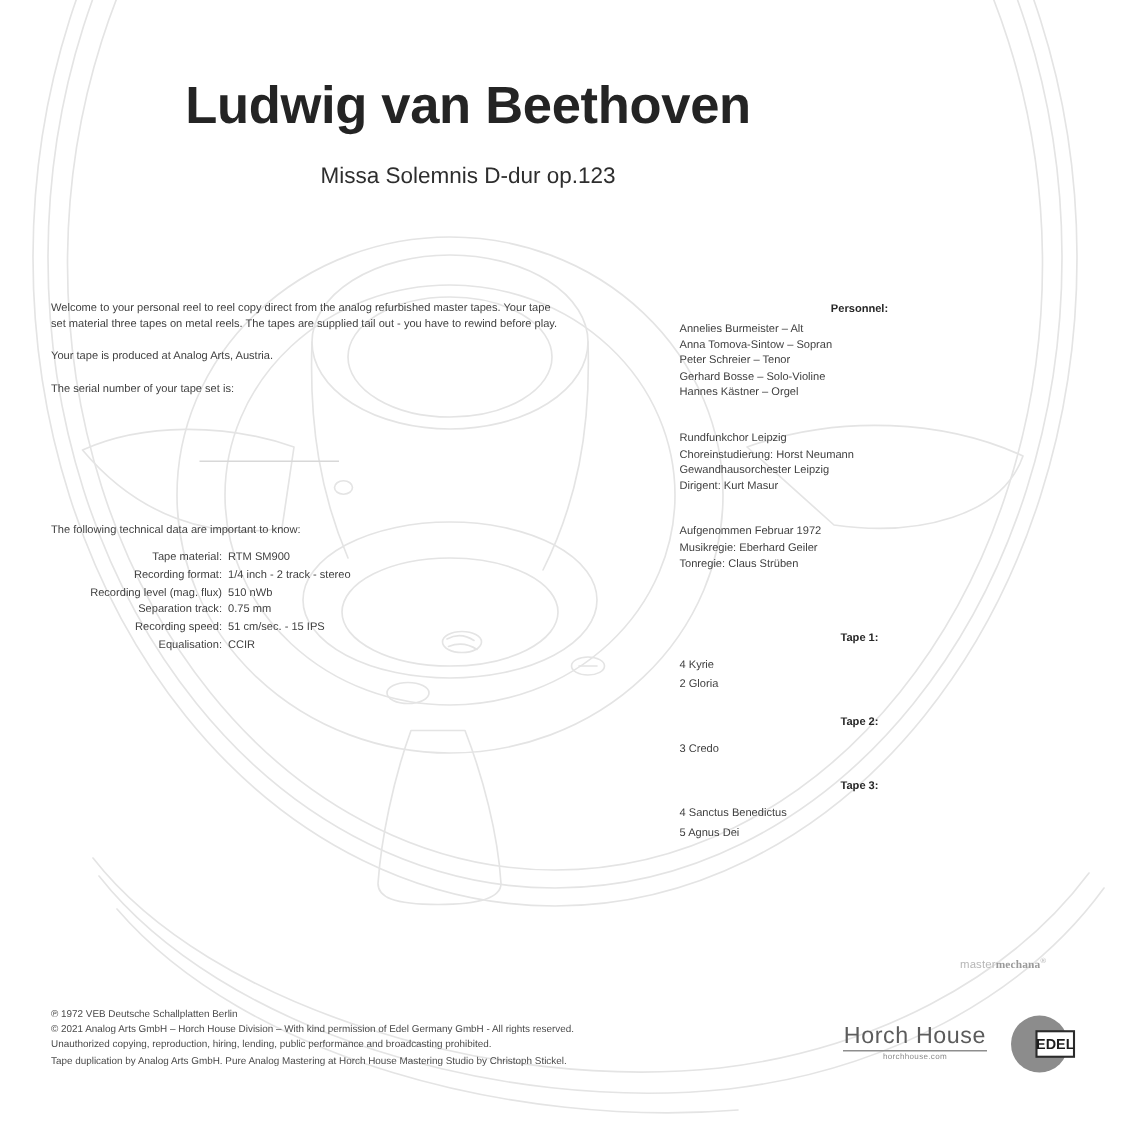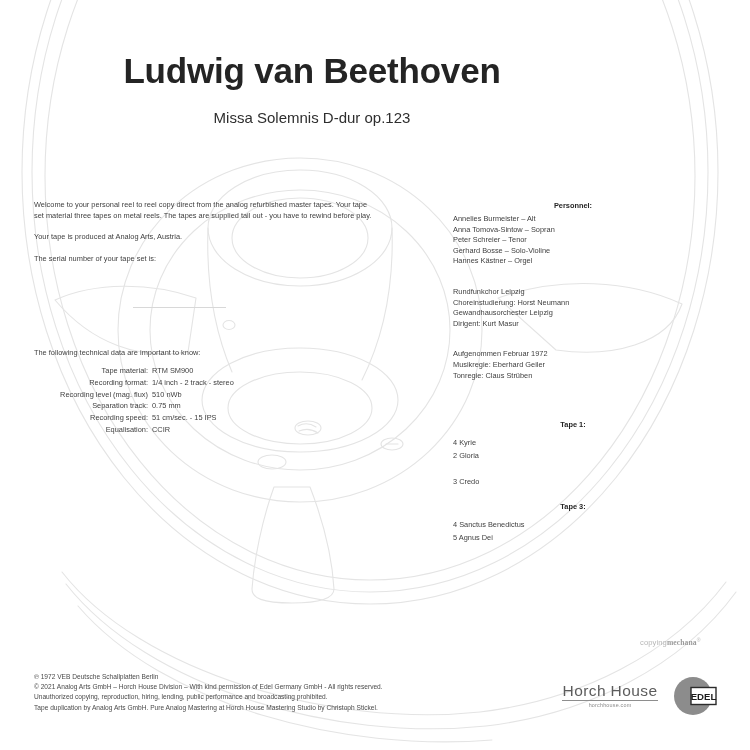--- a/index.html
+++ b/index.html
@@ -295,39 +295,40 @@
     <p class="rc-line">Tonregie: Claus Strüben</p>
   </div>
 
   <div class="tape-group">
     <div class="rc-head">Tape 1:</div>
     <p class="rc-line">4 Kyrie</p>
     <p class="rc-line">2 Gloria</p>
   </div>
 
   <div class="tape-group">
+    <div class="rc-head">Tape 2:</div>
     <p class="rc-line">3 Credo</p>
   </div>
 
   <div class="tape-group">
     <div class="rc-head">Tape 3:</div>
     <p class="rc-line">4 Sanctus Benedictus</p>
     <p class="rc-line">5 Agnus Dei</p>
   </div>
 
 </div>
 
 <div id="footer-legal">
   <p class="fl">℗ 1972 VEB Deutsche Schallplatten Berlin</p>
   <p class="fl">© 2021 Analog Arts GmbH – Horch House Division – With kind permission of Edel Germany GmbH - All rights reserved.</p>
   <p class="fl">Unauthorized copying, reproduction, hiring, lending, public performance and broadcasting prohibited.</p>
   <p class="fl">Tape duplication by Analog Arts GmbH. Pure Analog Mastering at Horch House Mastering Studio by Christoph Stickel.</p>
 </div>
 
-<div id="austromechana-logo"><span>copying</span><span class="am-bold">mechana</span><span class="am-reg">®</span></div>
+<div id="austromechana-logo"><span>master</span><span class="am-bold">mechana</span><span class="am-reg">®</span></div>
 
 <div id="horch-house-logo">
   <div id="horch-house-name">Horch House</div>
   <div id="horch-house-rule"></div>
   <div id="horch-house-url">horchhouse.com</div>
 </div>
 
 <svg id="edel-logo" viewBox="0 0 46 44" xmlns="http://www.w3.org/2000/svg">
 
   <circle cx="21" cy="22" r="19" fill="#8c8c8c"></circle>

